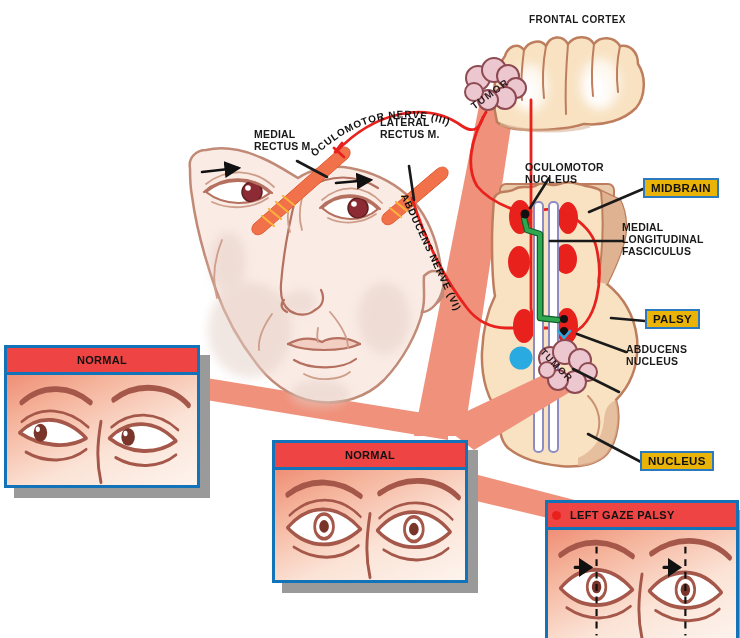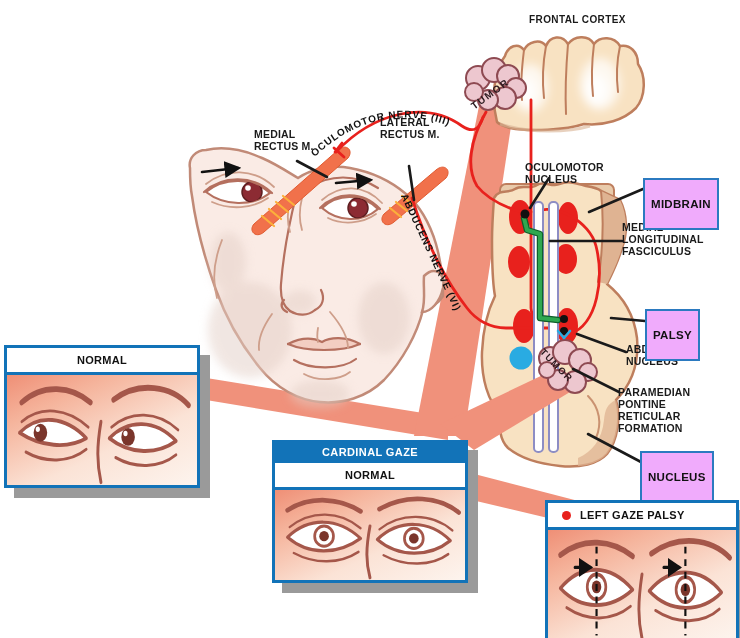--- a/index.html
+++ b/index.html
@@ -34,34 +34,34 @@
   .stripe{fill:none;stroke:#FBB03B;stroke-width:2.2;stroke-linecap:round;}
   .arrow{fill:none;stroke:#111;stroke-width:2.6;stroke-linecap:round;}
   .curve-label{font:bold 10px "Liberation Sans",sans-serif;fill:#111;letter-spacing:.8px;}
   .tumor-label{font:bold 10px "Liberation Sans",sans-serif;fill:#2B1A1E;letter-spacing:1.5px;}
   .glow{fill:#fff;}
 
   
   .lbl{position:absolute;z-index:3;font:bold 10.5px/12px "Liberation Sans",sans-serif;
        color:var(--ink);white-space:pre-line;letter-spacing:.2px;}
   .lbl.big{font-size:10px;letter-spacing:.4px;}
-  .tag{position:absolute;z-index:3;background:#f0abfc;border:2.5px solid #2B7AC0;
-       font:bold 11.5px "Liberation Sans",sans-serif;color:#111;padding:18px 6px;
+  .tag{position:absolute;z-index:3;background:#eab308;border:2.5px solid #2B7AC0;
+       font:bold 11.5px "Liberation Sans",sans-serif;color:#111;padding:2px 6px;
        letter-spacing:.3px;}
 
   
   .panel{position:absolute;z-index:4;background:var(--blue);padding:3px;
          display:flex;flex-direction:column;gap:3px;
          box-shadow:10px 10px 0 var(--shadow-gray);}
   .panel-header{color:#fff;font:bold 11px "Liberation Sans",sans-serif;text-align:center;
                 padding:3px 0 2px;letter-spacing:.4px;}
-  .panel-status{background:#ffffff;color:#111;font:bold 11px "Liberation Sans",sans-serif;
+  .panel-status{background:#ef4444;color:#111;font:bold 11px "Liberation Sans",sans-serif;
                 display:flex;align-items:center;justify-content:center;height:24px;
                 letter-spacing:.3px;}
-  .panel-status.with-dot{justify-content:flex-start;padding-left:14px;gap:9px;}
+  .panel-status.with-dot{justify-content:flex-start;padding-left:4px;gap:9px;}
   .status-dot{width:9px;height:9px;border-radius:50%;background:var(--red);flex:0 0 auto;}
   .panel-eyes{flex:1;background:linear-gradient(155deg,#EF8F76 0%,#F5B49C 25%,#FBE3D6 62%,#FDF4EE 100%);}
   .panel-eyes svg{display:block;width:100%;height:100%;}
   .ey{fill:none;stroke:var(--eye-brown);stroke-width:2.8;stroke-linecap:round;}
   .ey-thick{fill:none;stroke:var(--eye-brown);stroke-width:4.2;stroke-linecap:round;}
   .ey-white{fill:#fff;stroke:var(--eye-brown);stroke-width:2.8;stroke-linejoin:round;}
   .pupil{fill:#7A352B;}
   .dash{fill:none;stroke:#111;stroke-width:2.1;stroke-dasharray:5 4;}
 </style>
 </head>
@@ -272,24 +272,20 @@
 RECTUS M.</div>
   <div class="lbl" style="left:380px;top:116px">LATERAL
 RECTUS M.</div>
   <div class="lbl" style="left:525px;top:161px">OCULOMOTOR
 NUCLEUS</div>
   <div class="lbl" style="left:622px;top:221px">MEDIAL
 LONGITUDINAL
 FASCICULUS</div>
   <div class="lbl" style="left:626px;top:343px">ABDUCENS
 NUCLEUS</div>
-  <div class="lbl" style="left:618px;top:386px">PARAMEDIAN
-PONTINE
-RETICULAR
-FORMATION</div>
 
   <div class="tag" style="left:643px;top:178px">MIDBRAIN</div>
   <div class="tag" style="left:645px;top:309px">PALSY</div>
   <div class="tag" style="left:640px;top:451px">NUCLEUS</div>
 
   <div class="panel" style="left:4px;top:345px;width:190px;height:137px">
     <div class="panel-status">
         <span>NORMAL</span>
       </div>
     <div class="panel-eyes">
@@ -305,21 +301,20 @@
         <path class="ey-white" d="M 98,46 C 116,32 142,32 162,48 C 144,58 118,58 98,46 Z"></path>
         <circle class="pupil" cx="116" cy="45" r="6.5"></circle>
           <circle cx="113.5" cy="42.5" r="2" fill="#fff"></circle>
         <path class="ey" style="stroke-width:2" d="M 100,38 C 118,26 144,26 164,40"></path>
         <path class="ey" style="stroke-width:2.2" d="M 104,60 C 122,68 146,68 162,58"></path>
       </svg>
     </div>
   </div>
 
   <div class="panel" style="left:272px;top:440px;width:190px;height:137px">
-    <div class="panel-header">CARDINAL GAZE</div>
     <div class="panel-status">
         <span>NORMAL</span>
       </div>
     <div class="panel-eyes">
       <svg viewBox="0 0 182 80" preserveAspectRatio="none">
         <path class="ey-thick" d="M 12,18 C 34,5 62,7 82,19"></path>
         <path class="ey-thick" d="M 100,17 C 126,3 158,6 176,20"></path>
         <path class="ey" d="M 91,32 C 87,52 87,64 91,78"></path>
         <path class="ey-white" d="M 12,42 C 32,24 60,24 82,43 C 60,58 32,58 12,42 Z"></path>
         <circle cx="47" cy="41" r="9" fill="#fff" stroke="#A5574A" stroke-width="2.6"></circle>

